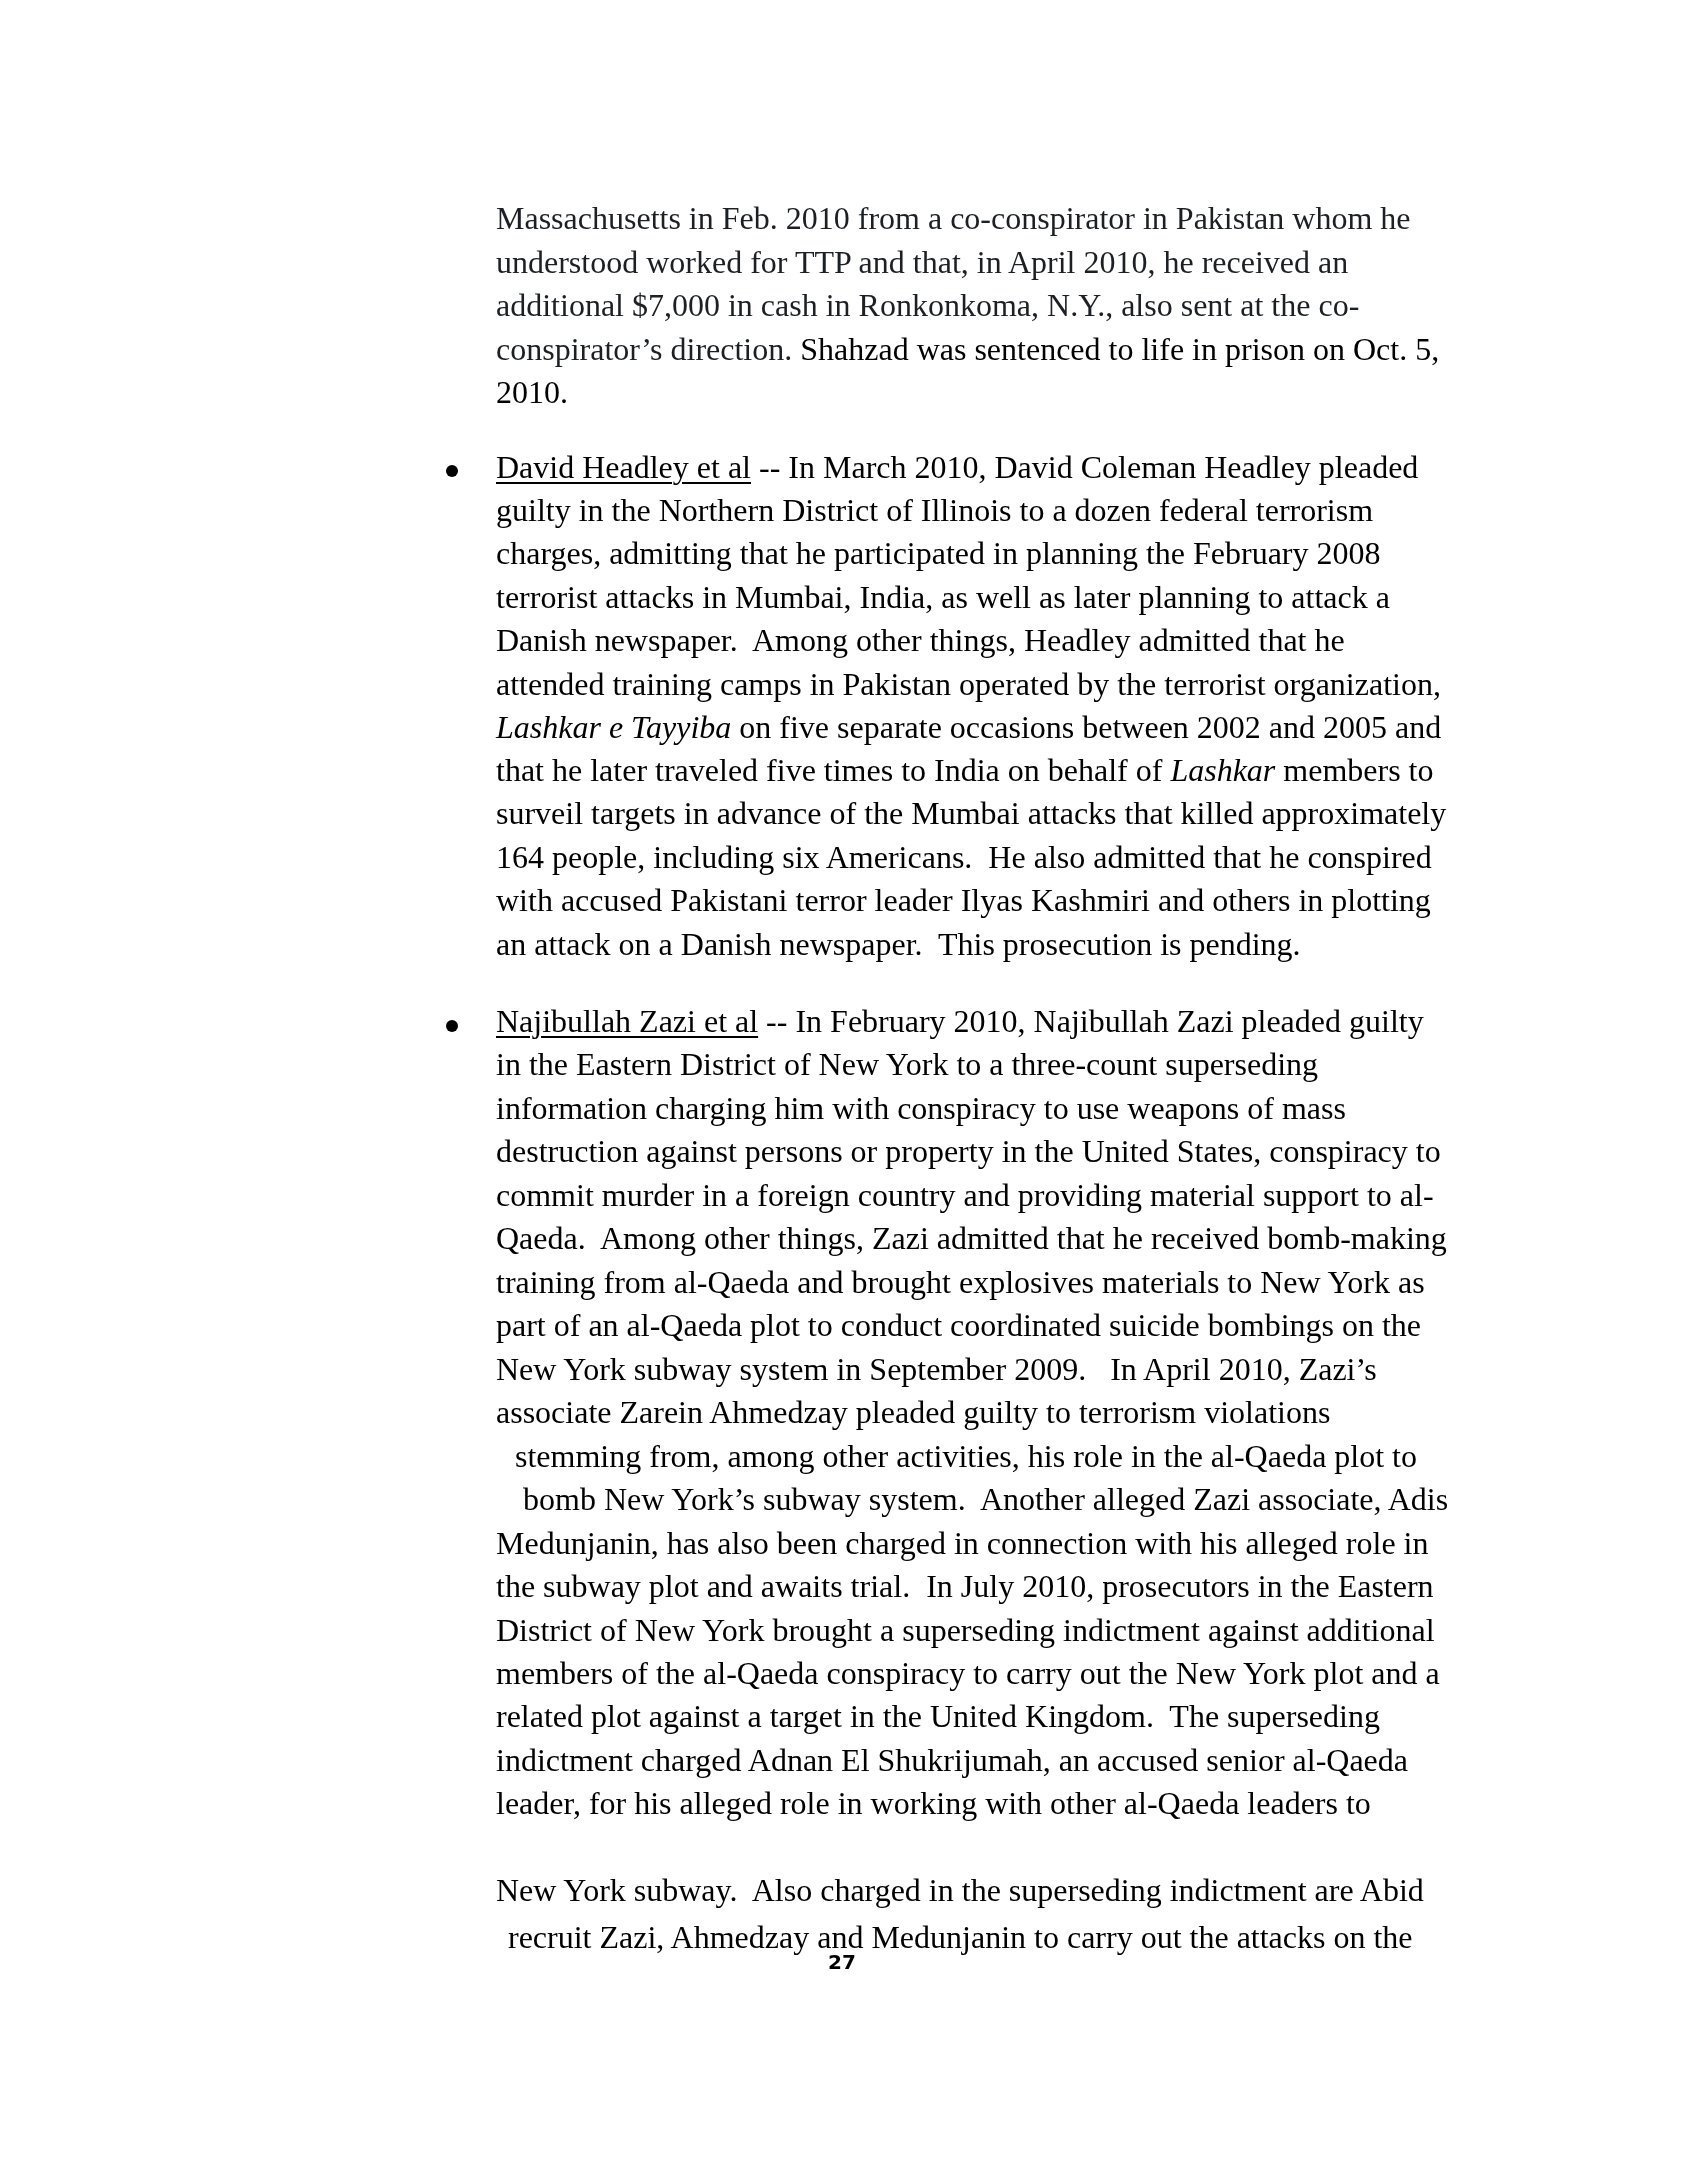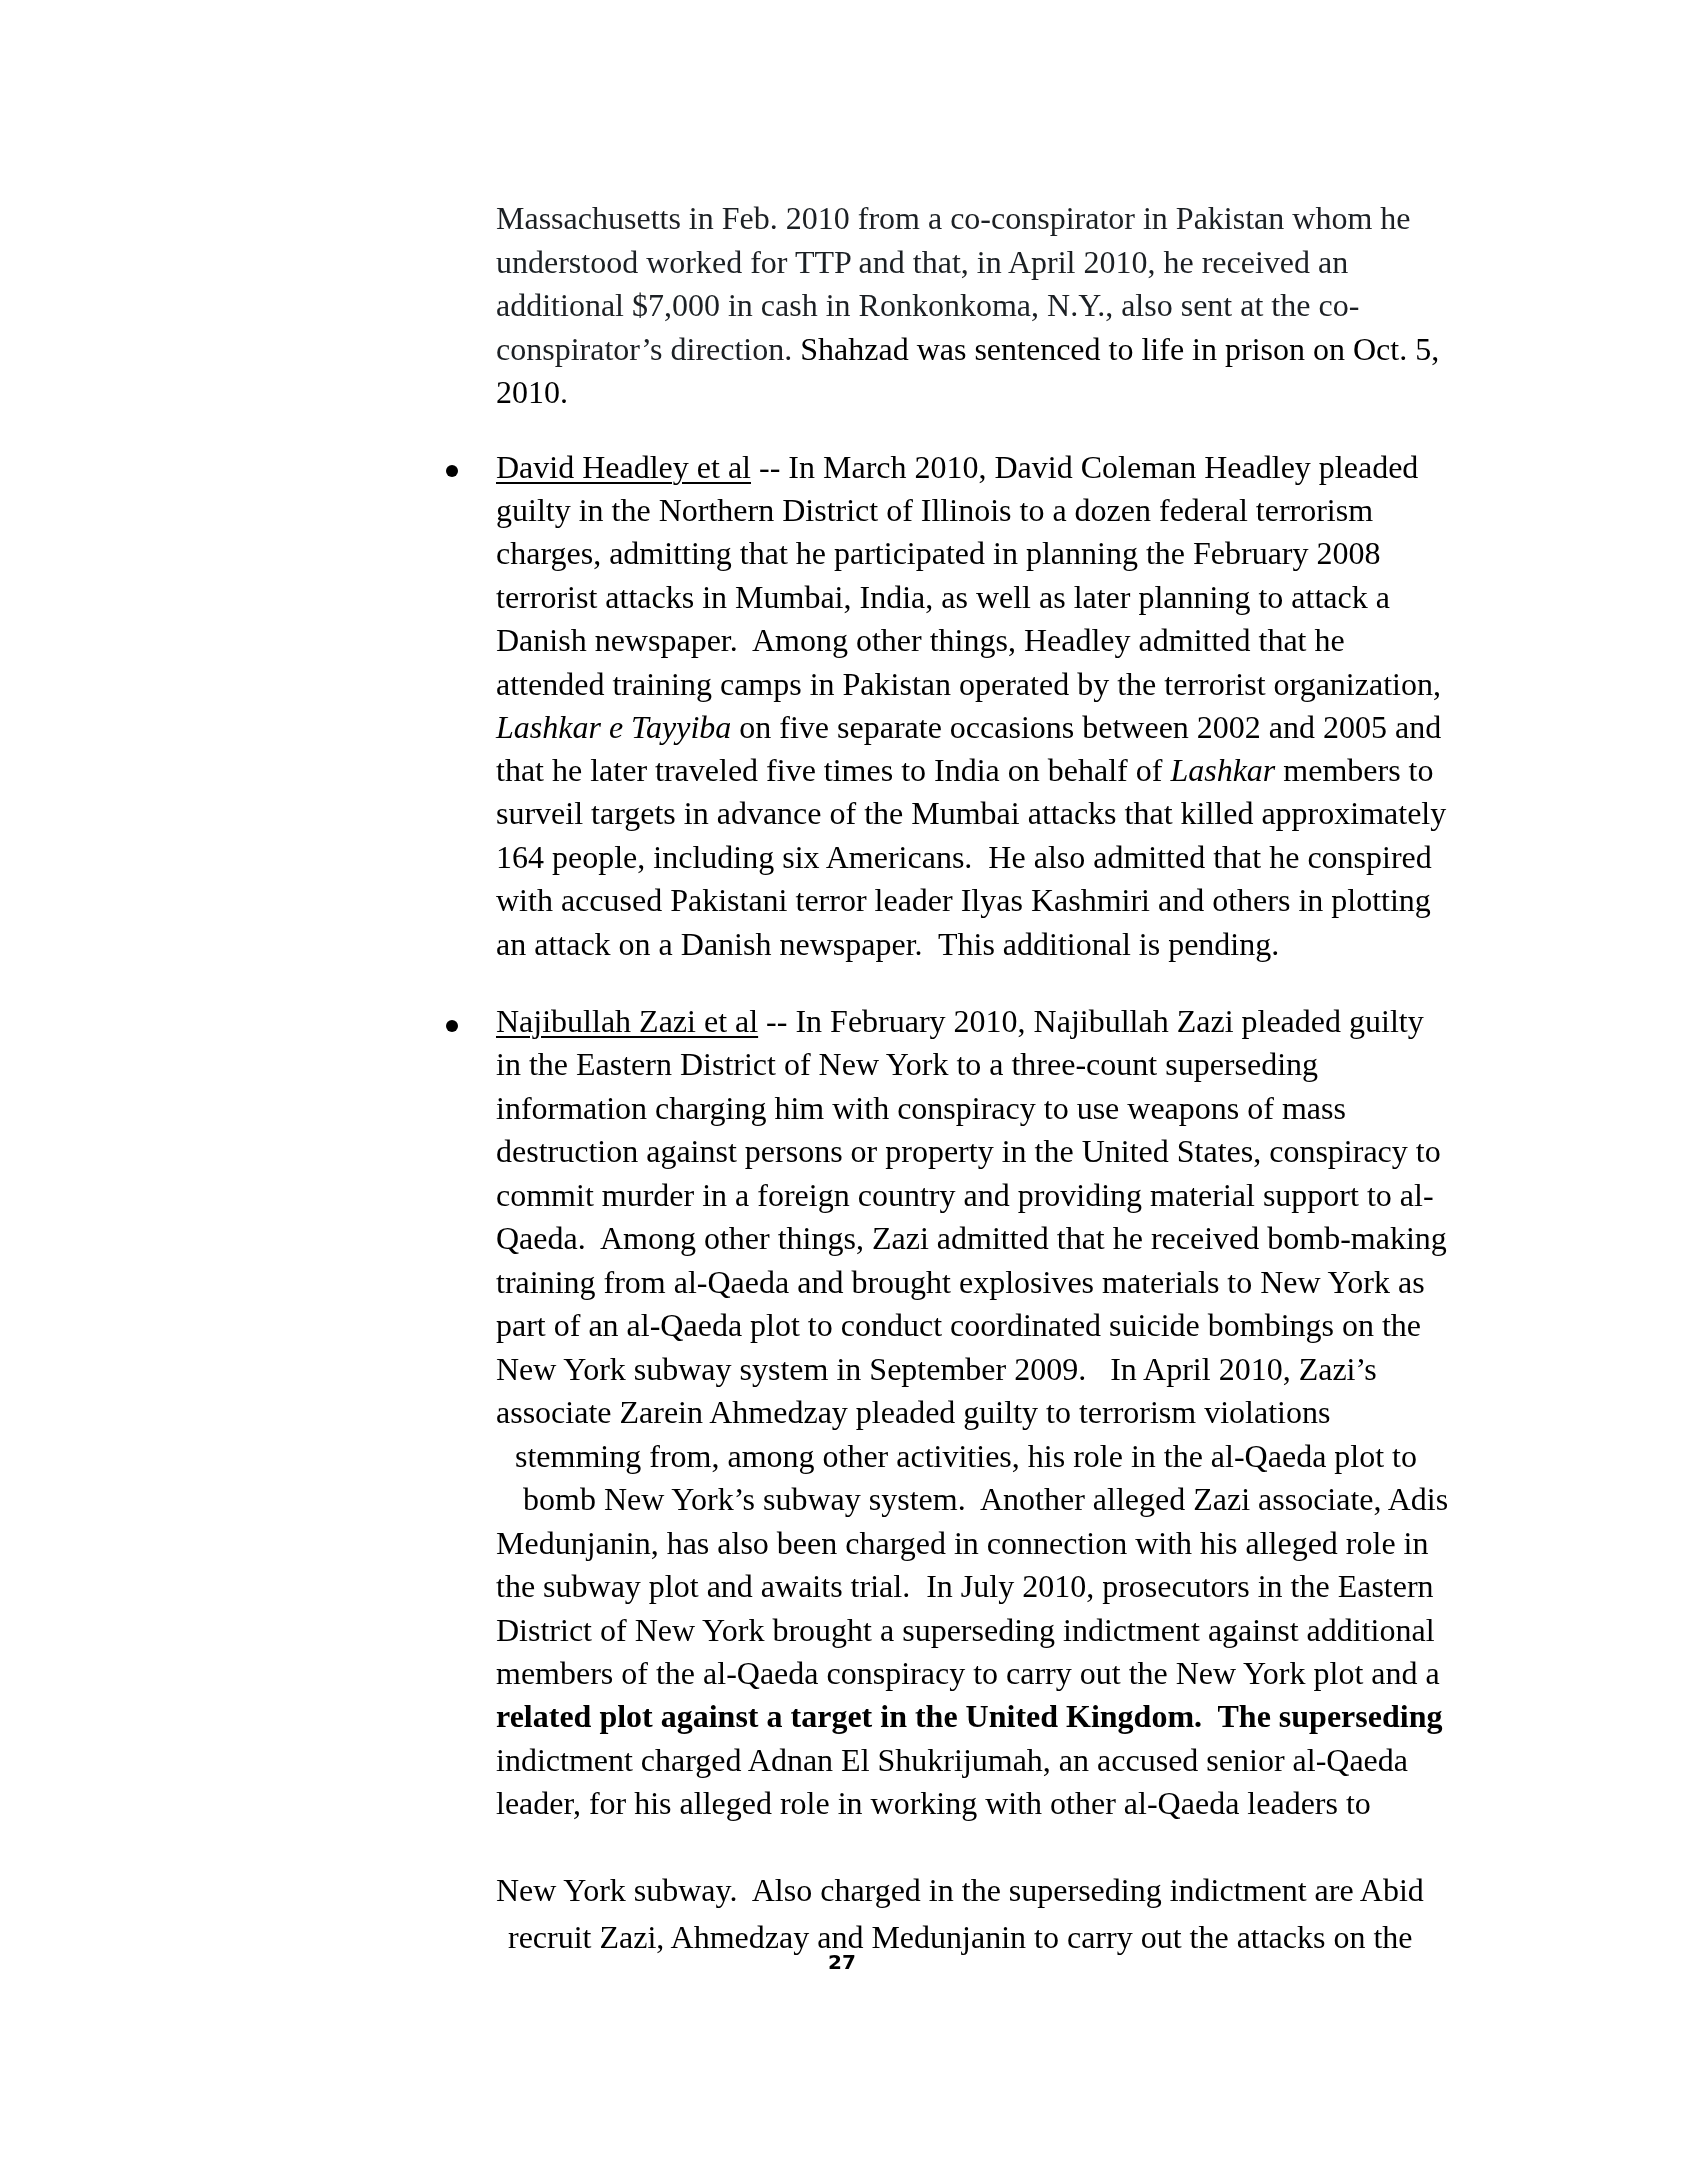--- a/index.html
+++ b/index.html
@@ -54,21 +54,21 @@
     <div class="line" style="top:494px">guilty in the Northern District of Illinois to a dozen federal terrorism</div>
     <div class="line" style="top:537px">charges, admitting that he participated in planning the February 2008</div>
     <div class="line" style="top:581px">terrorist attacks in Mumbai, India, as well as later planning to attack a</div>
     <div class="line" style="top:624px">Danish newspaper.  Among other things, Headley admitted that he</div>
     <div class="line" style="top:668px">attended training camps in Pakistan operated by the terrorist organization,</div>
     <div class="line" style="top:711px"><span class="i">Lashkar e Tayyiba</span><span> on five separate occasions between 2002 and 2005 and</span></div>
     <div class="line" style="top:754px"><span>that he later traveled five times to India on behalf of </span><span class="i">Lashkar</span><span> members to</span></div>
     <div class="line" style="top:797px">surveil targets in advance of the Mumbai attacks that killed approximately</div>
     <div class="line" style="top:841px">164 people, including six Americans.  He also admitted that he conspired</div>
     <div class="line" style="top:884px">with accused Pakistani terror leader Ilyas Kashmiri and others in plotting</div>
-    <div class="line" style="top:928px">an attack on a Danish newspaper.  This additional is pending.</div>
+    <div class="line" style="top:928px">an attack on a Danish newspaper.  This prosecution is pending.</div>
   </div>
 
   <div>
     <div class="bullet" style="top:1020px"></div>
     <div class="line" style="top:1005px"><span class="u">Najibullah Zazi et al</span><span> -- In February 2010, Najibullah Zazi pleaded guilty</span></div>
     <div id="zazi-lines">
         <div class="line" style="top: 1048px;">in the Eastern District of New York to a three-count superseding</div>
         <div class="line" style="top: 1092px;">information charging him with conspiracy to use weapons of mass</div>
         <div class="line" style="top: 1135px;">destruction against persons or property in the United States, conspiracy to</div>
         <div class="line" style="top: 1179px;">commit murder in a foreign country and providing material support to al-</div>
@@ -76,21 +76,21 @@
         <div class="line" style="top: 1266px;">training from al-Qaeda and brought explosives materials to New York as</div>
         <div class="line" style="top: 1309px;">part of an al-Qaeda plot to conduct coordinated suicide bombings on the</div>
         <div class="line" style="top: 1353px;">New York subway system in September 2009.   In April 2010, Zazi’s</div>
         <div class="line" style="top: 1396px;">associate Zarein Ahmedzay pleaded guilty to terrorism violations</div>
         <div class="line" style="top: 1440px; margin-left: 19px;">stemming from, among other activities, his role in the al-Qaeda plot to</div>
         <div class="line" style="top: 1483px; margin-left: 27px;">bomb New York’s subway system.  Another alleged Zazi associate, Adis</div>
         <div class="line" style="top: 1527px;">Medunjanin, has also been charged in connection with his alleged role in</div>
         <div class="line" style="top: 1570px;">the subway plot and awaits trial.  In July 2010, prosecutors in the Eastern</div>
         <div class="line" style="top: 1614px;">District of New York brought a superseding indictment against additional</div>
         <div class="line" style="top: 1657px;">members of the al-Qaeda conspiracy to carry out the New York plot and a</div>
-        <div class="line" style="top: 1700px; font-weight: bold;">related plot against a target in the United Kingdom.  The superseding</div>
+        <div class="line" style="top: 1700px;">related plot against a target in the United Kingdom.  The superseding</div>
         <div class="line" style="top: 1744px;">indictment charged Adnan El Shukrijumah, an accused senior al-Qaeda</div>
         <div class="line" style="top: 1787px;">leader, for his alleged role in working with other al-Qaeda leaders to</div>
         <div class="line" style="top: 1921px; margin-left: 12px;">recruit Zazi, Ahmedzay and Medunjanin to carry out the attacks on the</div>
         <div class="line" style="top: 1874px;">New York subway.  Also charged in the superseding indictment are Abid</div>
       </div>
   </div>
 
   <div class="page-number">27</div>
 </div>
 

